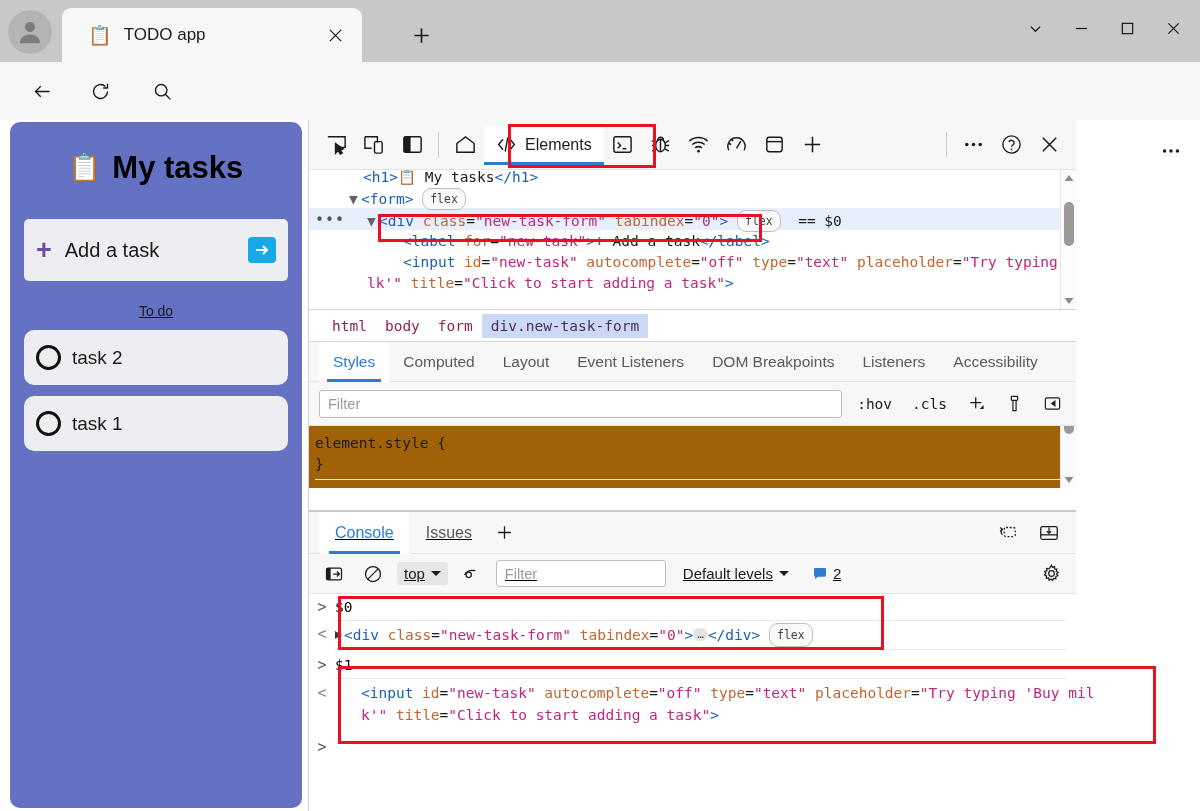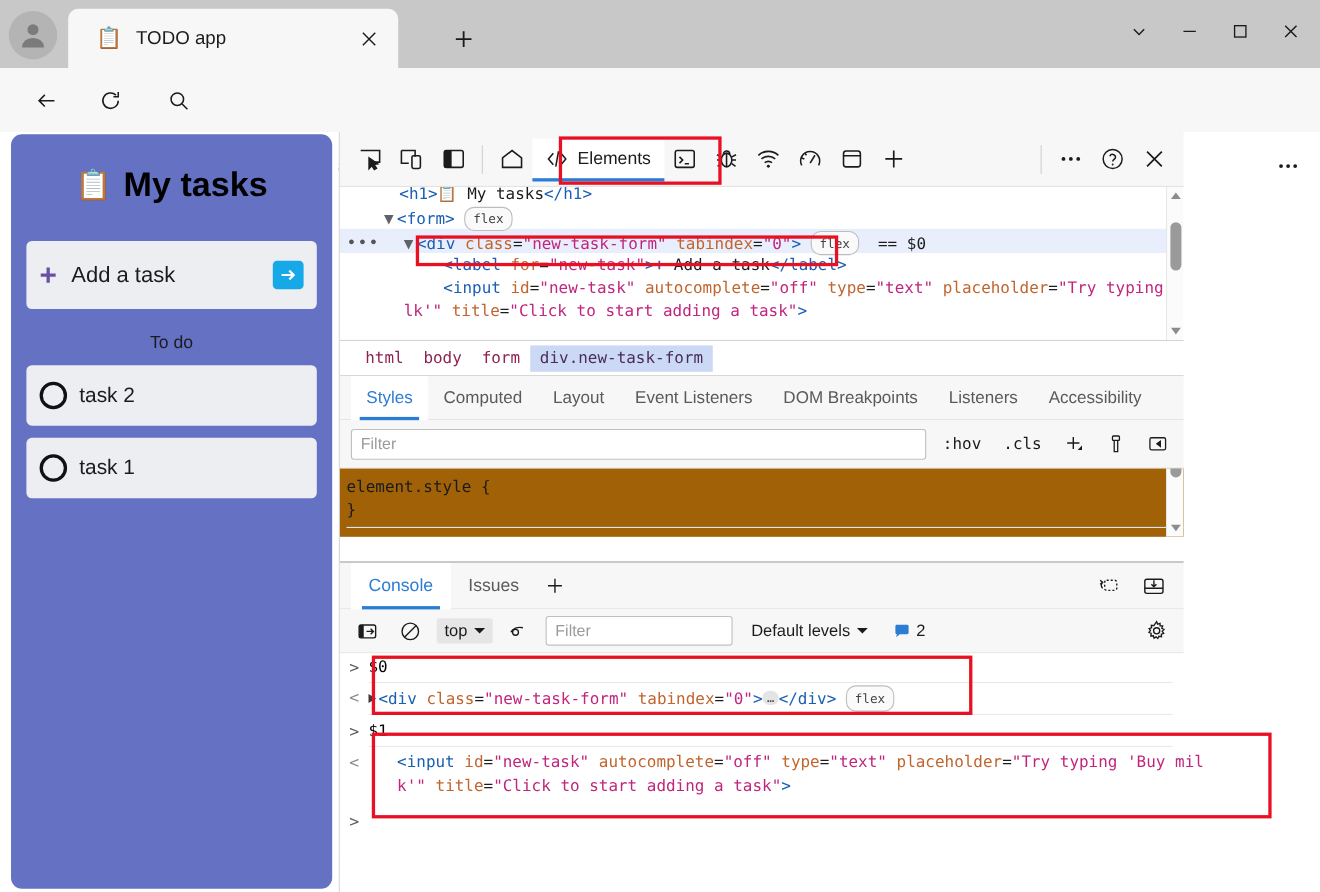--- a/index.html
+++ b/index.html
@@ -90,23 +90,23 @@
     margin-top:33px; height:62px; background:#edeef2; border-radius:5px;
     display:flex; align-items:center; padding:0 12px;
   }
   .addtask .plus { color:#6b4fa6; font-size:27px; font-weight:bold; margin-right:13px; line-height:1; }
   .addtask .lbl { font-size:20px; color:#1b1b1b; }
   .addtask .go {
     margin-left:auto; width:28px; height:26px; border-radius:4px;
     background:#17a8e8; display:flex; align-items:center; justify-content:center;
   }
   .addtask .go svg { width:16px; height:16px; }
-  .todo-sec { text-align:center; font-size:16px; color:#1b1b1b; margin-top:22px; }
+  .todo-sec { text-align:center; font-size:14px; color:#1b1b1b; margin-top:22px;text-decoration:underline; }
   .task {
-    margin-top:11px; height:55px; background:#edeef2; border-radius:5px;
+    margin-top:11px; height:55px; background:#edeef2; border-radius:10px;
     display:flex; align-items:center; padding:0 12px;
   }
   .task .circle {
     width:25px; height:25px; border:3px solid #111; border-radius:50%; margin-right:11px;
   }
   .task .tlbl { font-size:19px; color:#1b1b1b; }
 
   
   .devtools {
     position:absolute; left:308px; top:120px; width:768px; height:691px;
@@ -196,21 +196,21 @@
   .cssbody {
     position:relative; height:62px; background:#a16207; overflow:hidden;
     font-family:"DejaVu Sans Mono", monospace; font-size:14.5px; color:#1b1b1b;
     padding:7px 0 0 6px;
   }
   .css-line { line-height:21px; white-space:pre; }
 
   
   .drawer {
     position:absolute; left:0; right:0; bottom:0; height:301px;
-    background:#fff; border-top:2px solid #c9c9c9;
+    background:#fff; border-top:2px solid #c9c9c9;text-decoration:underline;
   }
   .dr-tabs {
     height:42px; background:#f7f7f7; border-bottom:1px solid #e3e3e3;
     display:flex; align-items:center; padding-left:10px;
   }
   .dr-tab { padding:0 16px; height:42px; display:flex; align-items:center; font-size:16px; color:#5a5a5a; position:relative; }
   .dr-tab.active { color:#2b7cd3; background:#fff; }
   .dr-tab.active::after { content:""; position:absolute; left:10px; right:10px; bottom:0; height:3px; background:#2b7cd3; }
   .dr-plus { width:34px; height:34px; display:flex; align-items:center; justify-content:center; }
   .dr-plus svg { width:19px; height:19px; }

